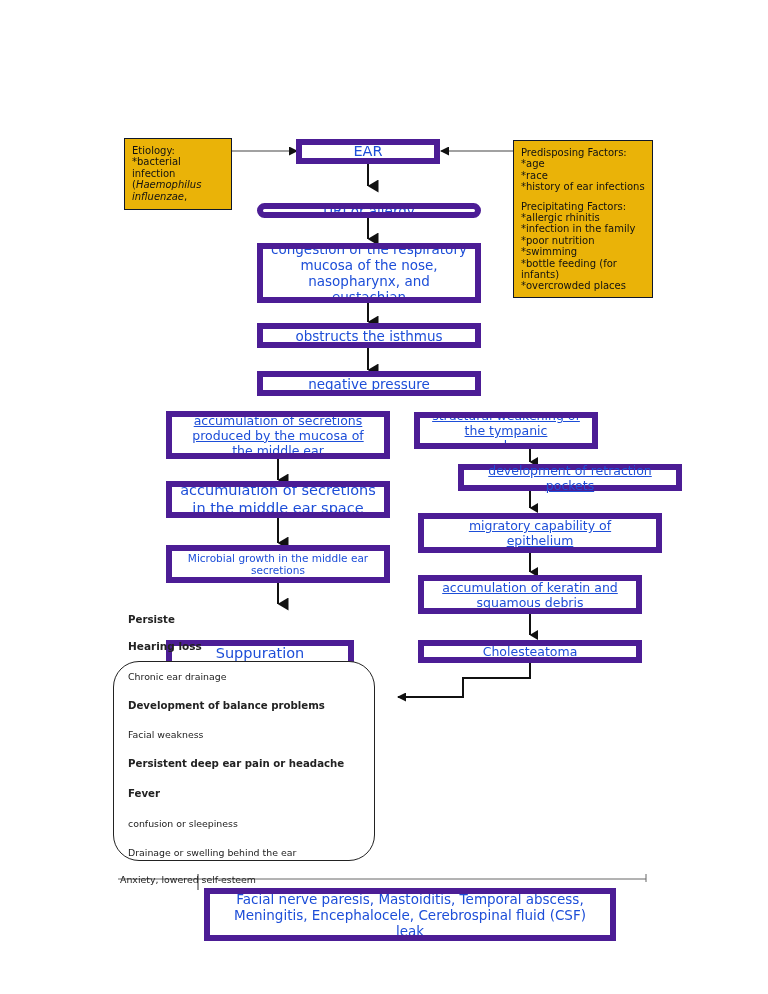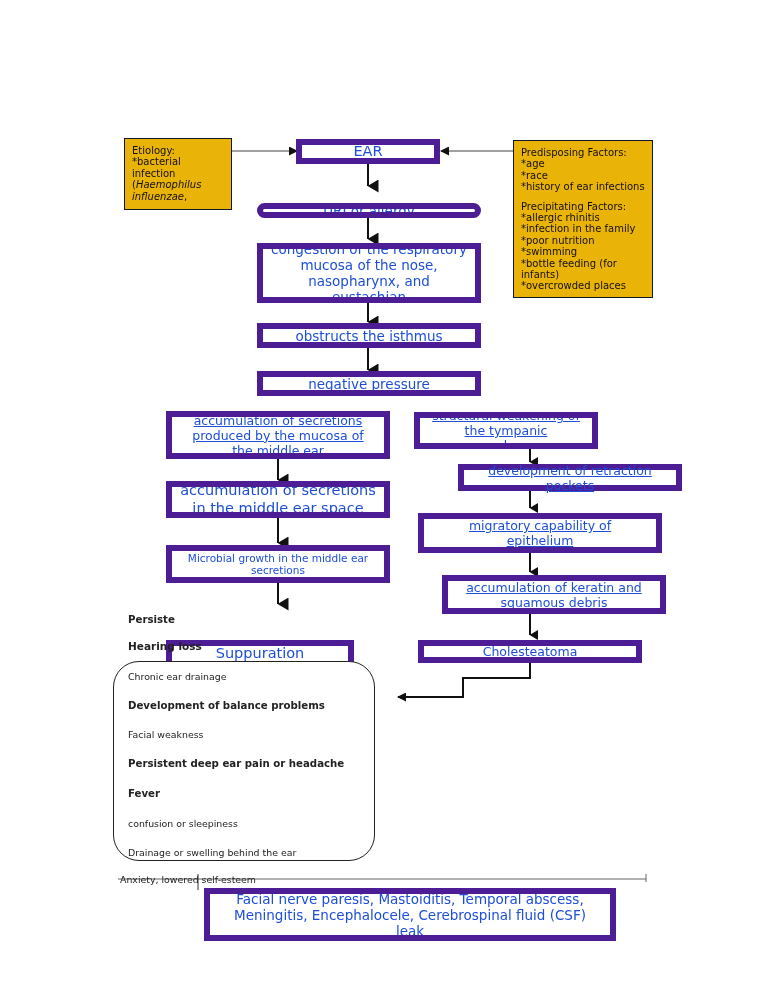--- a/index.html
+++ b/index.html
@@ -175,21 +175,21 @@
   <div class="box small" style="left:166px;top:545px;width:224px;height:38px;padding:0 12px;">Microbial growth in the middle ear secretions</div>
 
   <div class="box big" style="left:166px;top:640px;width:188px;height:27px;">Suppuration</div>
 
   <div class="box mid" style="left:414px;top:412px;width:184px;height:37px;padding:0 10px;">structural weakening of the tympanic membrane</div>
 
   <div class="box mid" style="left:418px;top:464px;width:224px;height:27px;padding:0 10px;overflow:visible;margin-left:40px;">development of retraction pockets</div>
 
   <div class="box mid" style="left:418px;top:513px;width:244px;height:40px;padding:0 10px;">migratory capability of epithelium</div>
 
-  <div class="box mid" style="left:418px;top:575px;width:224px;height:39px;padding:0 10px;margin-left:24px;">accumulation of keratin and squamous debris</div>
+  <div class="box mid" style="left:418px;top:575px;width:224px;height:39px;padding:0 10px;">accumulation of keratin and squamous debris</div>
 
   <div class="box mid" style="left:418px;top:640px;width:224px;height:23px;">Cholesteatoma</div>
 
   <div class="floatlabel b" style="left:128px;top:614px;">Persiste</div>
 
   <div class="floatlabel b" style="left:128px;top:641px;font-size:10.5px;">Hearing loss</div>
 
   <div class="floatlabel" style="left:120px;top:874px;">Anxiety, lowered self-esteem</div>
 
   <div class="roundbox" style="left:113px;top:661px;width:262px;height:200px;"></div>

